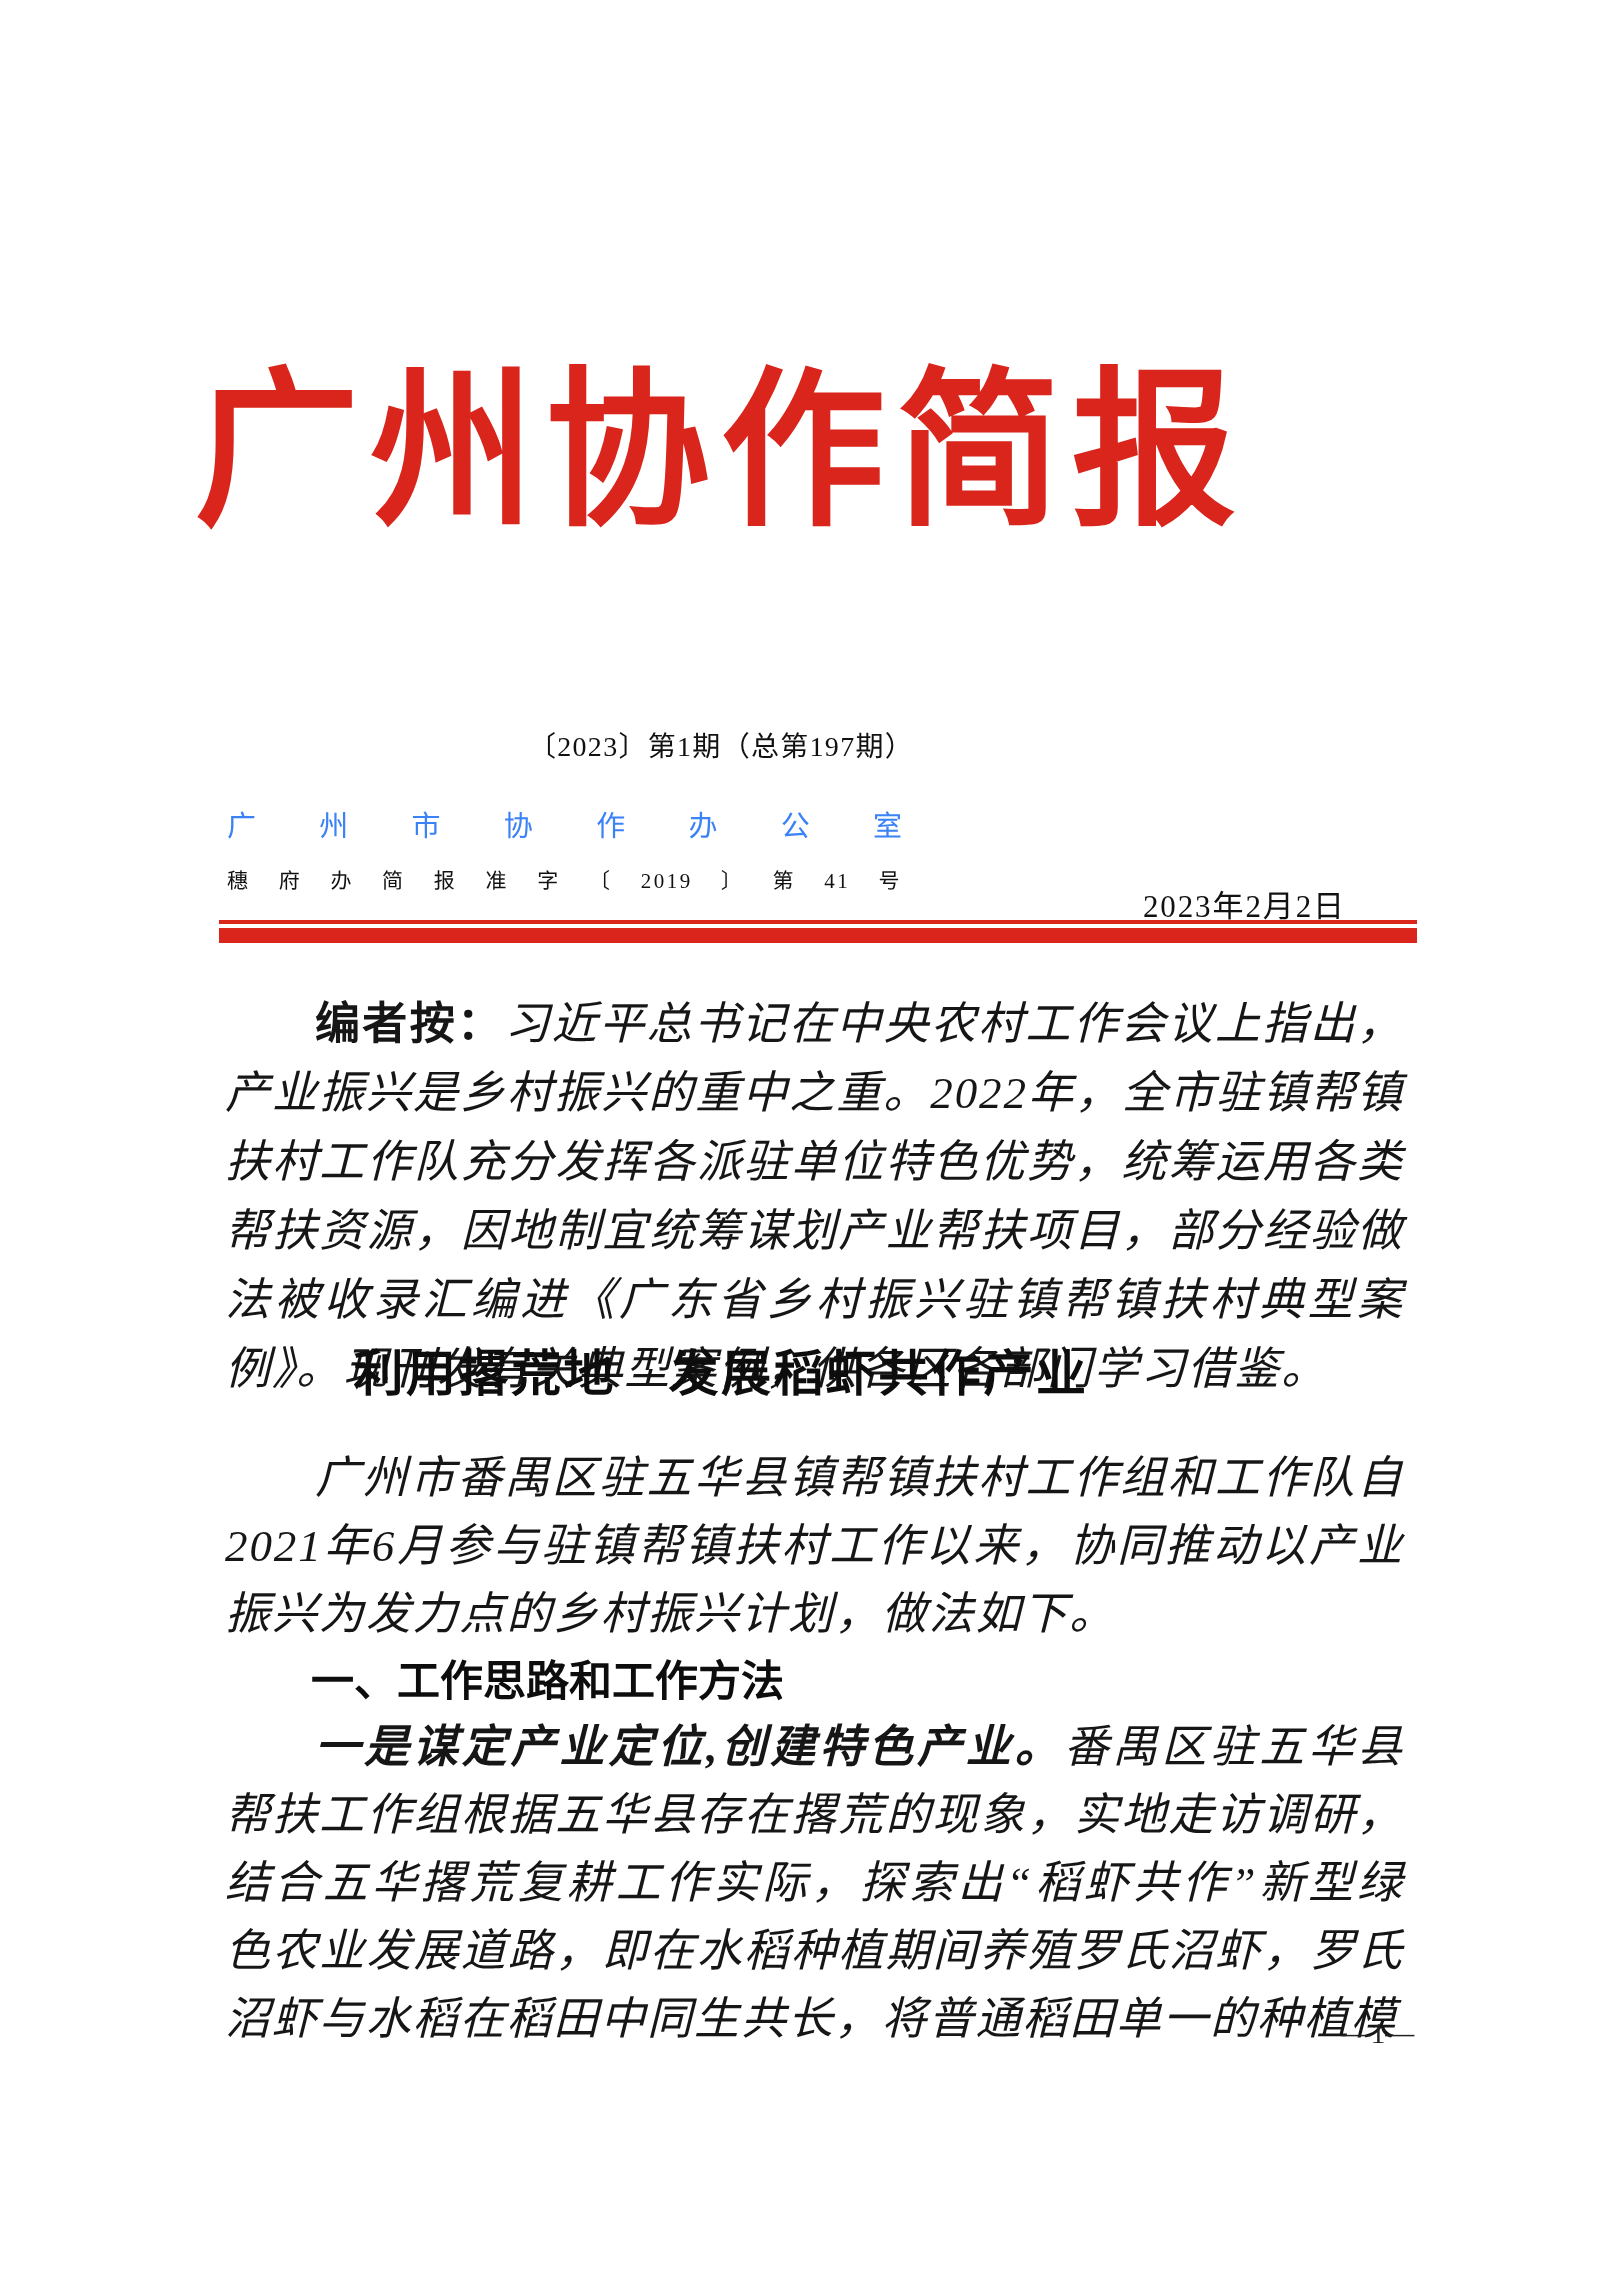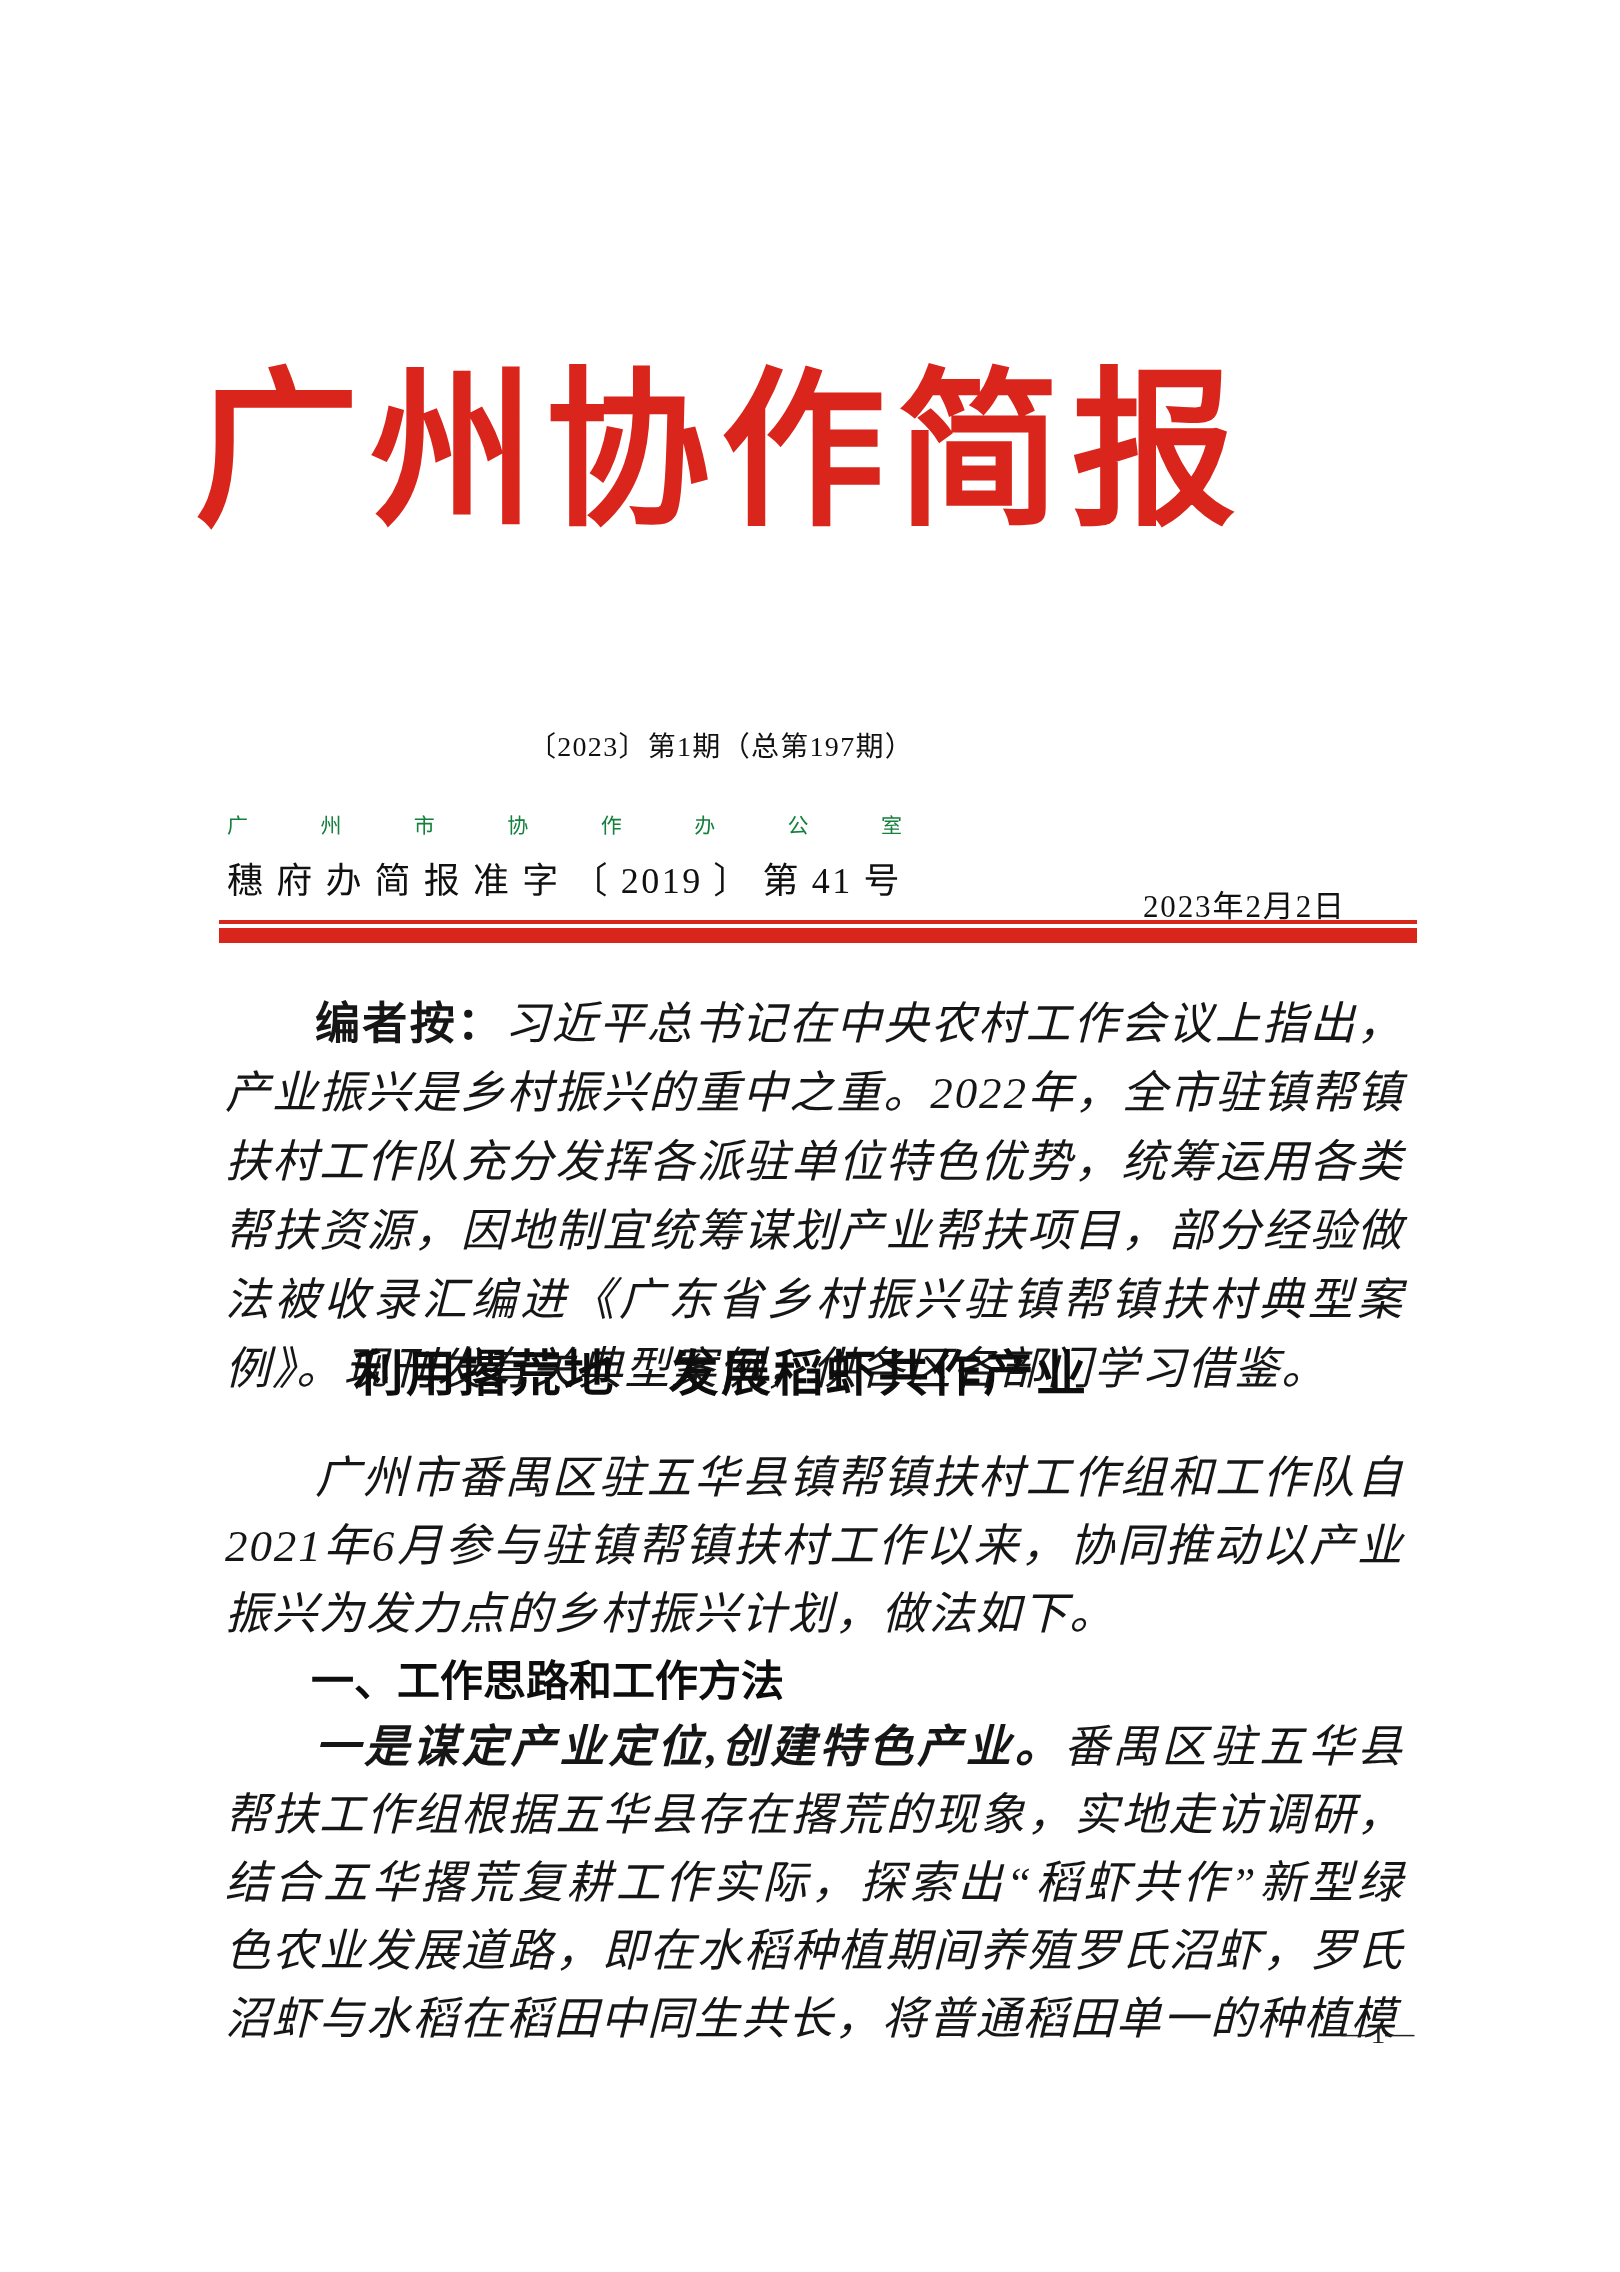--- a/index.html
+++ b/index.html
@@ -42,33 +42,33 @@
     font-size: 28px;
     line-height: 36px;
     letter-spacing: 1.3px;
     color: #111;
   }
   .office-line-1 {
     position: absolute;
     top: 808px;
     left: 227px;
     width: 675px;
-    font-size: 21px;
+    font-size: 29px;
     line-height: 36px;
     text-align: justify;
     text-align-last: justify;
-    color: #15803d;
+    color: #3b82f6;
     white-space: nowrap;
   }
   .office-line-2 {
     position: absolute;
     top: 863px;
     left: 227px;
     width: 675px;
-    font-size: 36px;
+    font-size: 21px;
     line-height: 36px;
     text-align: justify;
     text-align-last: justify;
     letter-spacing: 2.5px;
     color: #111;
     white-space: nowrap;
   }
   .pub-date {
     position: absolute;
     top: 857px;

